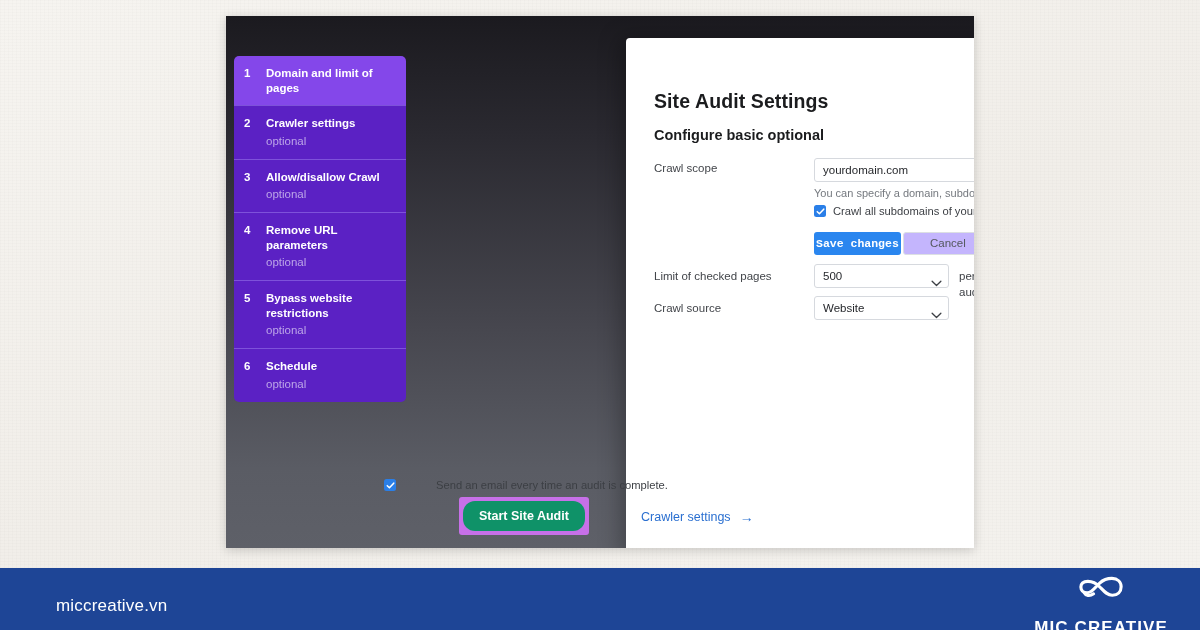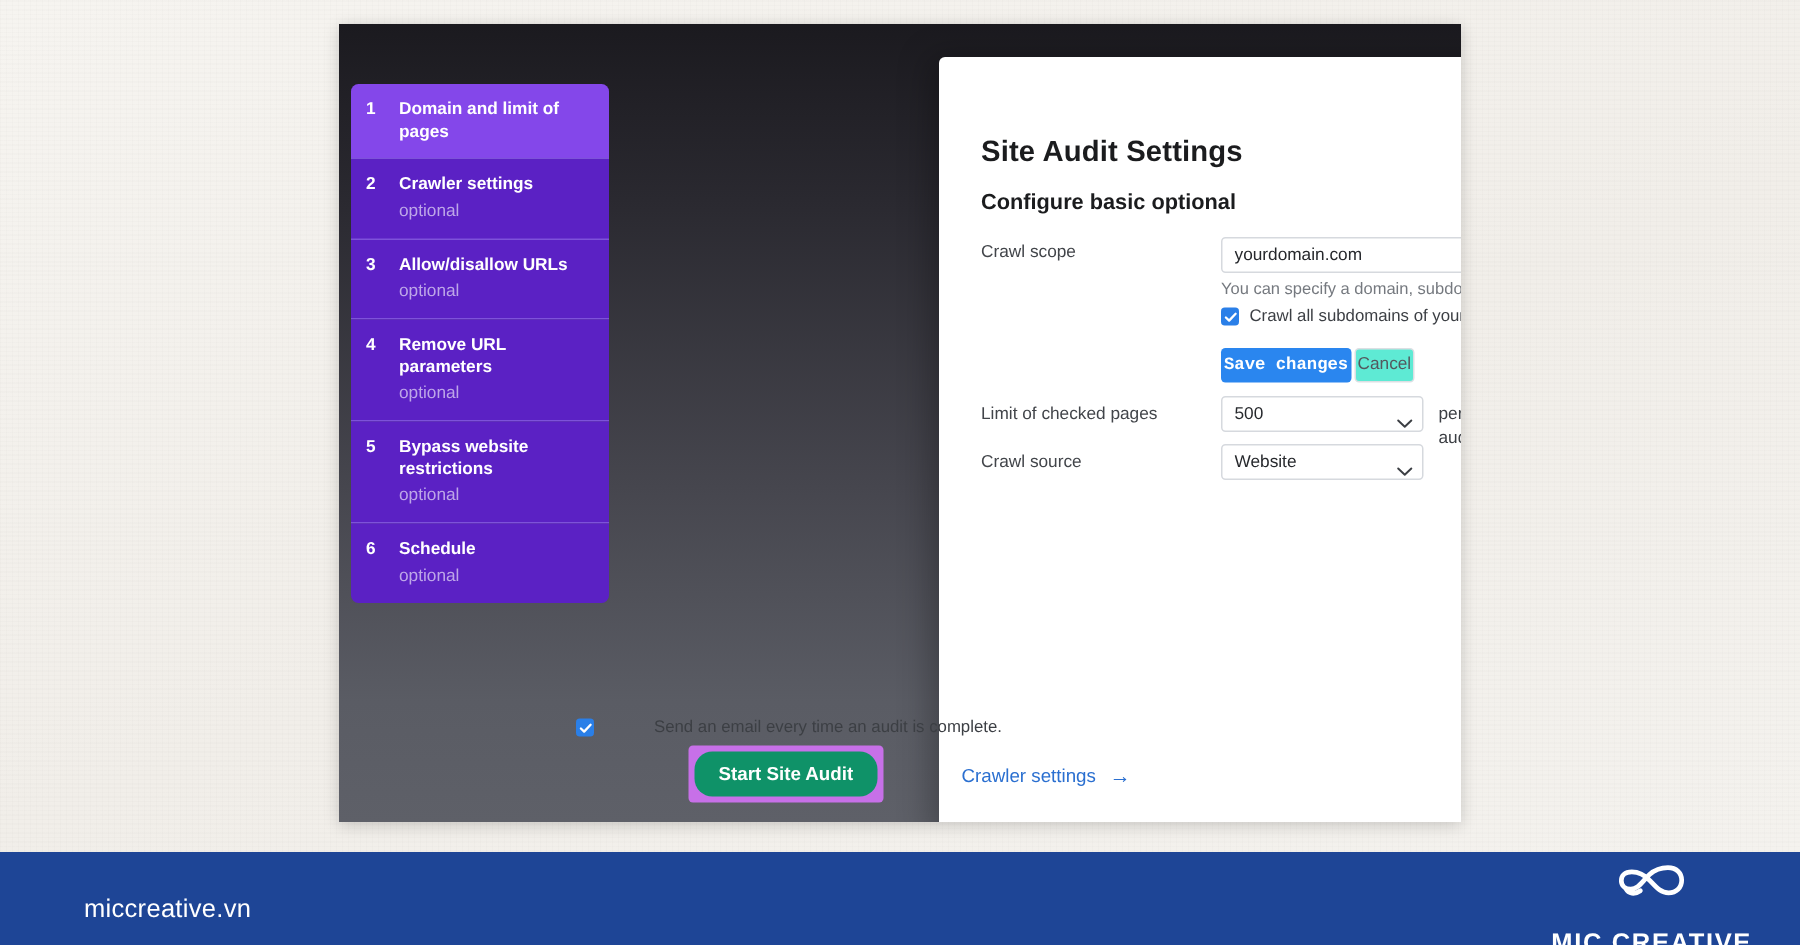--- a/index.html
+++ b/index.html
@@ -100,23 +100,23 @@
   .cb-text{font-size:11.2px;color:#3c3f44;white-space:nowrap;}
 
   .btn-save{
     position:absolute;
     background:#2a86ef;color:#fff;border:none;border-radius:3px;
     font-family:Liberation Mono, monospace;font-size:11.5px;font-weight:bold;
     padding:5px 2px;cursor:pointer;line-height:13px;
   }
   .btn-cancel{
     position:absolute;
-    background:#5eead4;color:#54585e;border:1px solid #dcdfe3;border-radius:3px;
+    background:#c4b5fd;color:#54585e;border:1px solid #dcdfe3;border-radius:3px;
     font-family:inherit;font-size:11.5px;
-    padding:4px 1px;cursor:pointer;line-height:13px;
+    padding:4px 26px;cursor:pointer;line-height:13px;
   }
 
   .sel{
     position:absolute;left:160px;top:-4px;width:135px;height:24px;
     border:1px solid #d6d9de;border-radius:3px;background:#fff;
     font-family:inherit;font-size:11.5px;color:#26282c;
     padding:0 22px 0 8px;box-sizing:border-box;cursor:pointer;
     -webkit-appearance:none;appearance:none;outline:none;
   }
   .sel-wrap{position:absolute;left:0;top:0;}
@@ -177,21 +177,21 @@
       <div class="step">
         <div class="step-num">2</div>
         <div class="step-body">
           <div class="step-title">Crawler settings</div>
           <div class="step-opt">optional</div>
         </div>
       </div>
       <div class="step">
         <div class="step-num">3</div>
         <div class="step-body">
-          <div class="step-title">Allow/disallow URLs</div>
+          <div class="step-title">Allow/disallow Crawl</div>
           <div class="step-opt">optional</div>
         </div>
       </div>
       <div class="step">
         <div class="step-num">4</div>
         <div class="step-body">
           <div class="step-title">Remove URL parameters</div>
           <div class="step-opt">optional</div>
         </div>
       </div>

